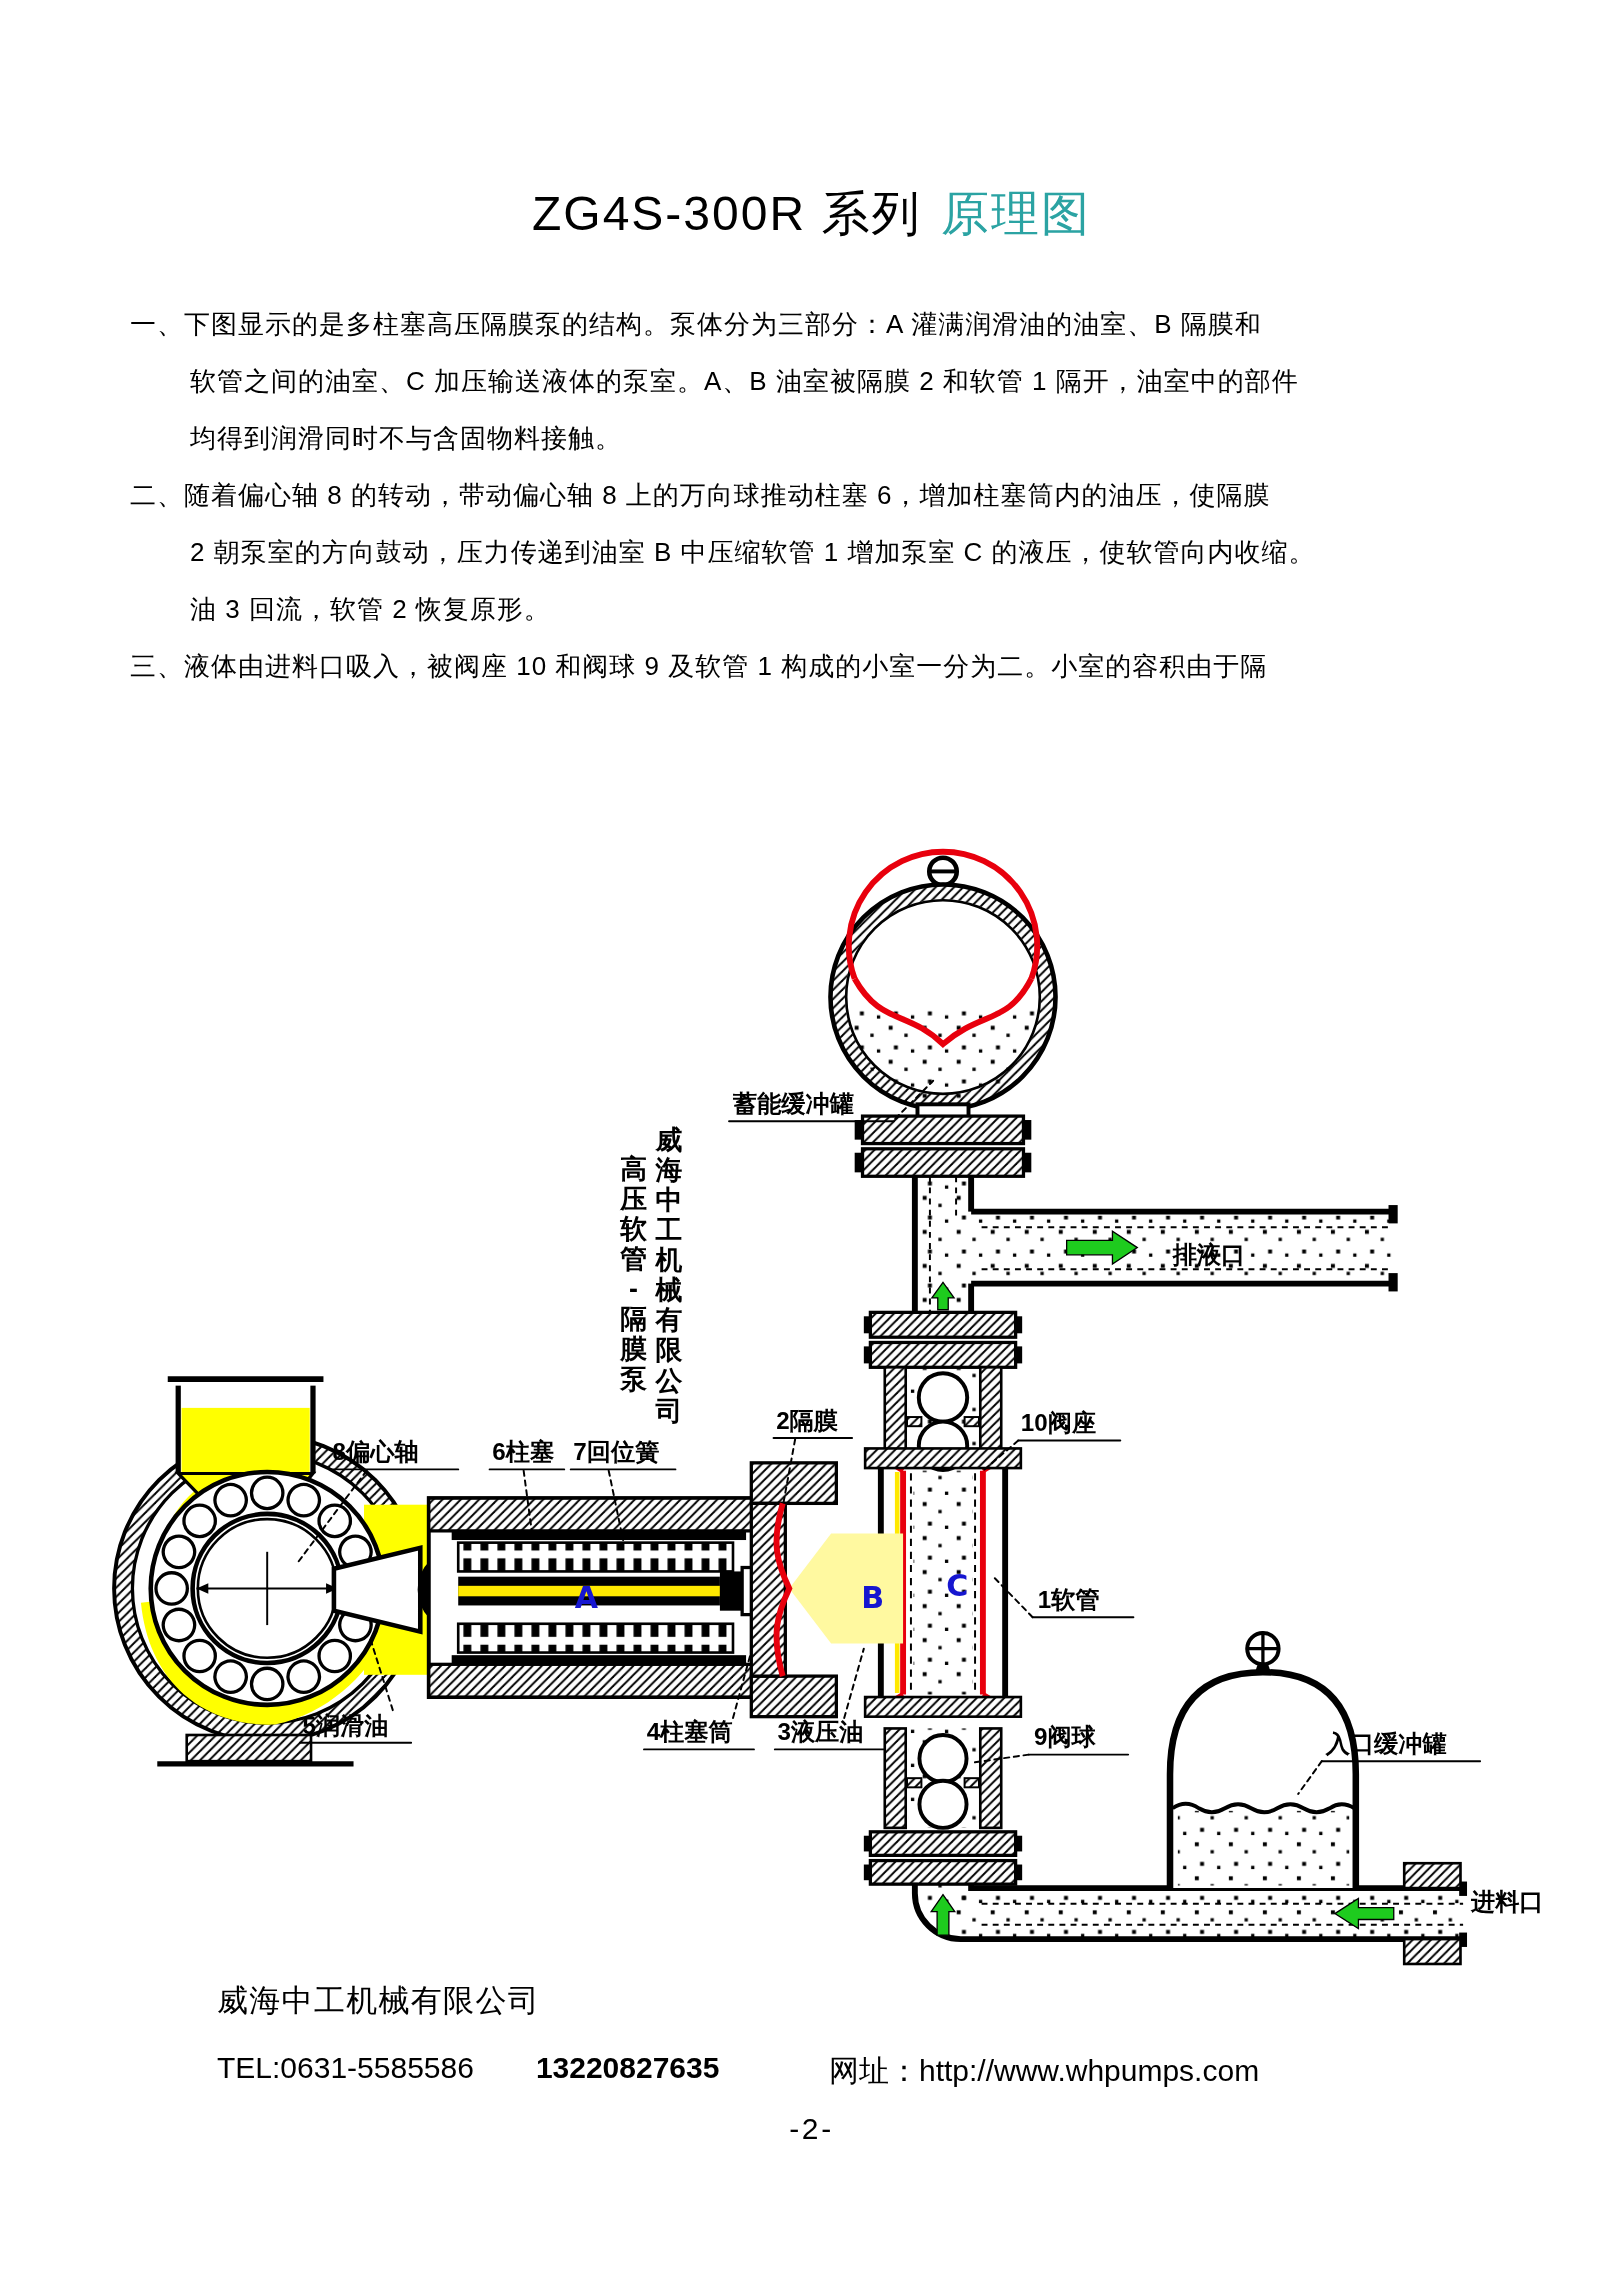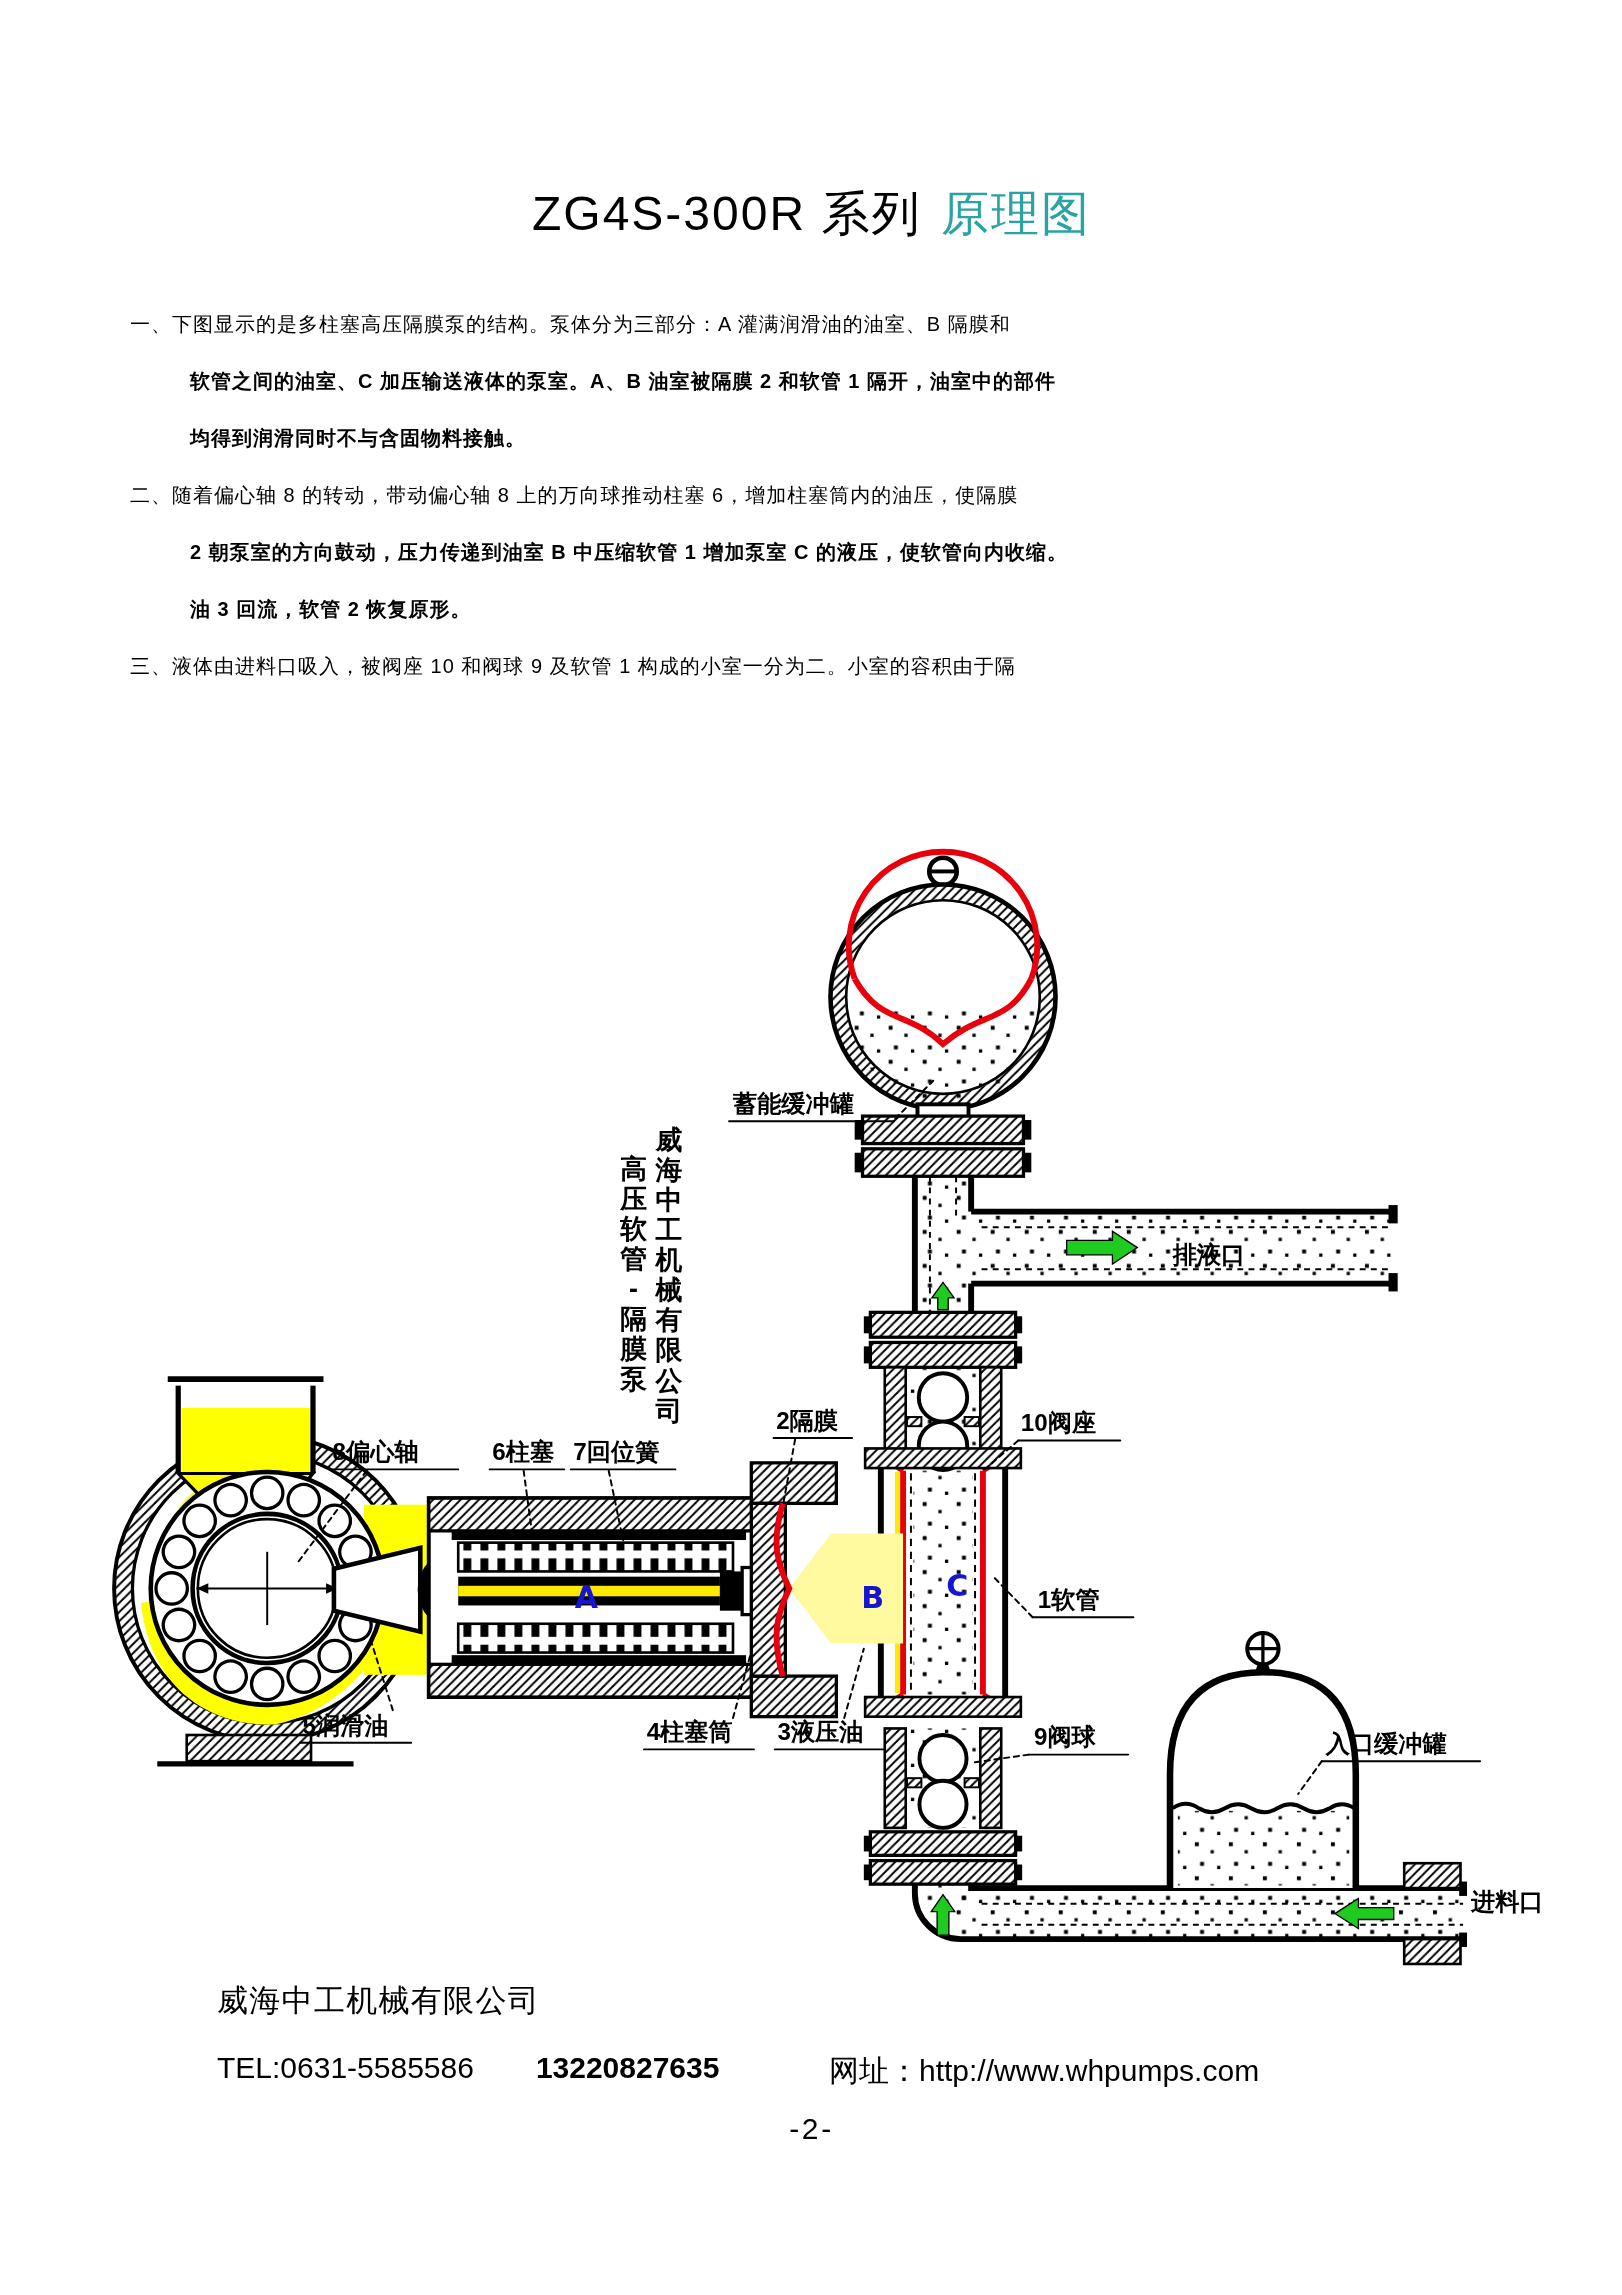--- a/index.html
+++ b/index.html
@@ -1,24 +1,24 @@
 <!DOCTYPE html>
 <html style="font-size:10.5px"><head>
 <meta charset="utf-8">
 <style>
   html,body{margin:0;padding:0;background:#888;}
   .page{position:relative;width:1623px;height:2295px;background:#ffffff;overflow:hidden;
         font-family:"Liberation Sans","DejaVu Sans",sans-serif;color:#000;}
   .title{position:absolute;top:182px;left:0;width:100%;text-align:center;
          font-size:48px;font-weight:500;letter-spacing:2px;white-space:nowrap;}
   .title .hl{margin-left:19.6px;}
-  .paras{position:absolute;left:130px;top:296px;width:1397px;font-size:20px;
+  .paras{position:absolute;left:130px;top:296px;width:1397px;font-size:26px;
          line-height:57px;letter-spacing:1px;}
   .pline{white-space:nowrap;}
-  .pline.cont{padding-left:60px;font-weight:bold;}
+  .pline.cont{padding-left:60px;}
   .diagram{position:absolute;left:0;top:0;width:1623px;height:2295px;}
   .plabel{font-size:37px;font-weight:bold;font-family:"Liberation Sans","DejaVu Sans",sans-serif;}
   .vtext{font-size:41px;font-weight:bold;}
   .letter{font-size:46px;font-weight:bold;fill:#1616d0;font-family:"DejaVu Sans",sans-serif;}
   .footer-company{position:absolute;left:217px;top:1980px;font-size:31px;letter-spacing:1.3px;}
   .footer-contact{position:absolute;left:217px;top:2051px;font-size:30px;white-space:nowrap;}
   .footer-contact .mobile{margin-left:62px;font-weight:bold;}
   .footer-contact .web{position:absolute;left:612px;top:0;}
   .pagenum{position:absolute;left:0;top:2112px;width:100%;text-align:center;
            font-size:30px;letter-spacing:2.6px;}

